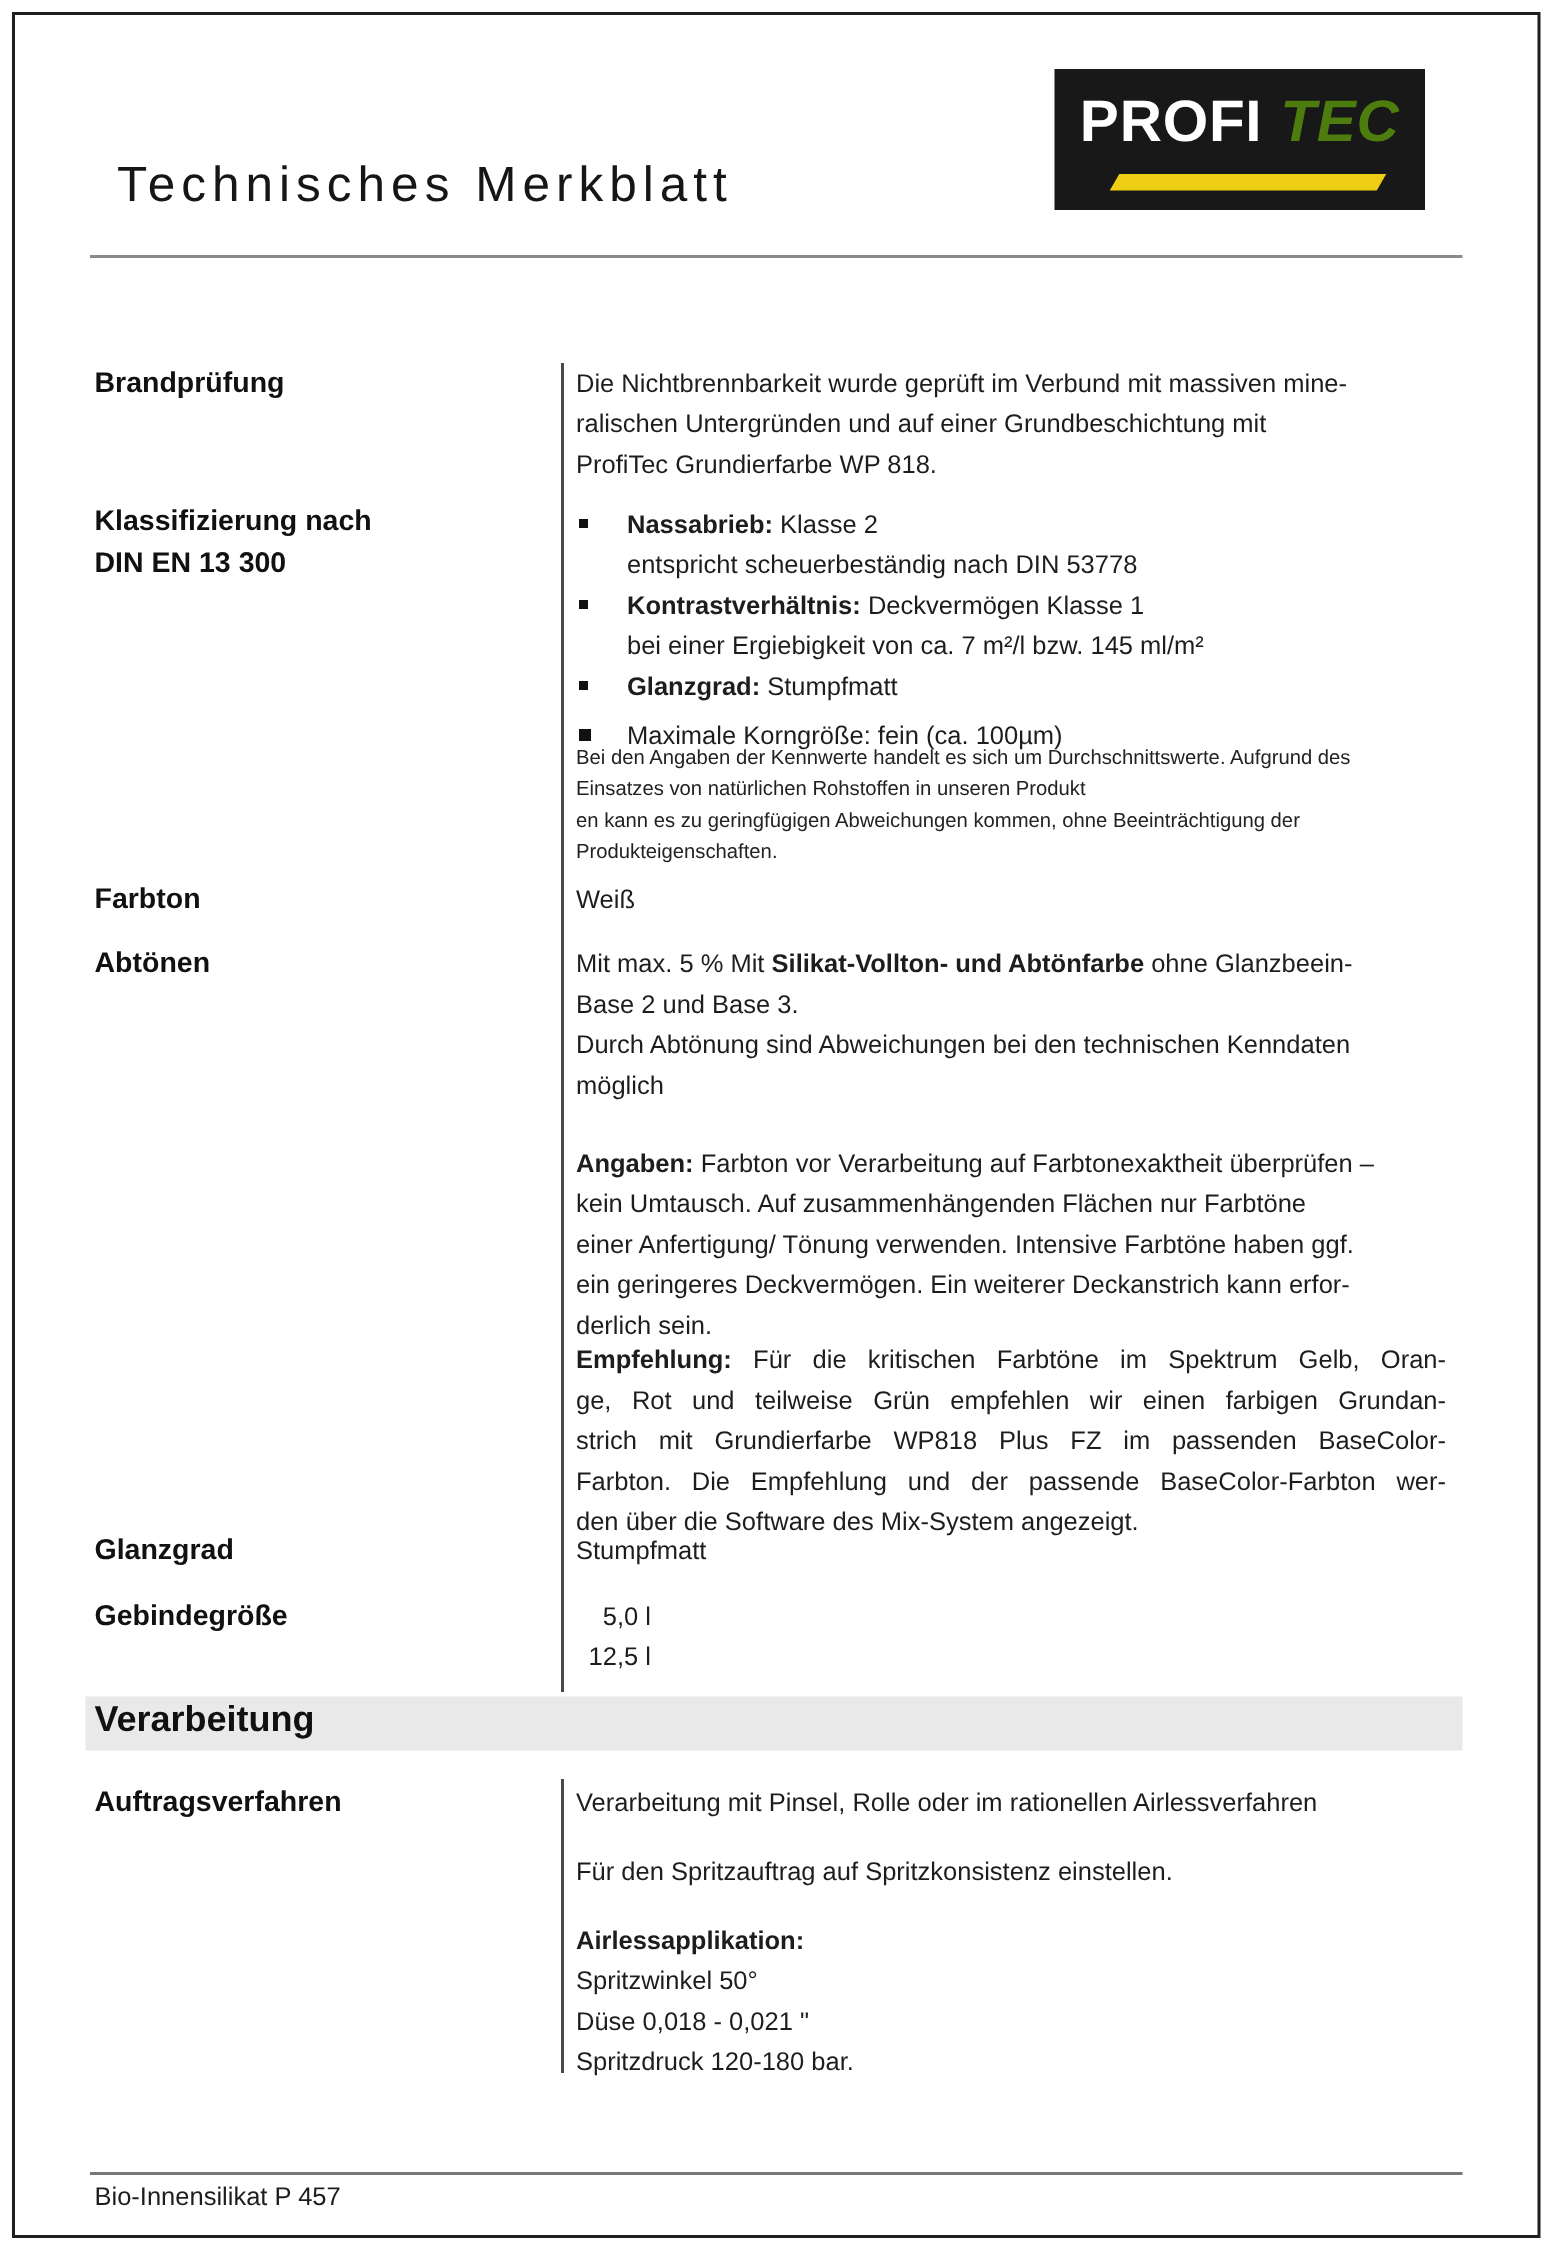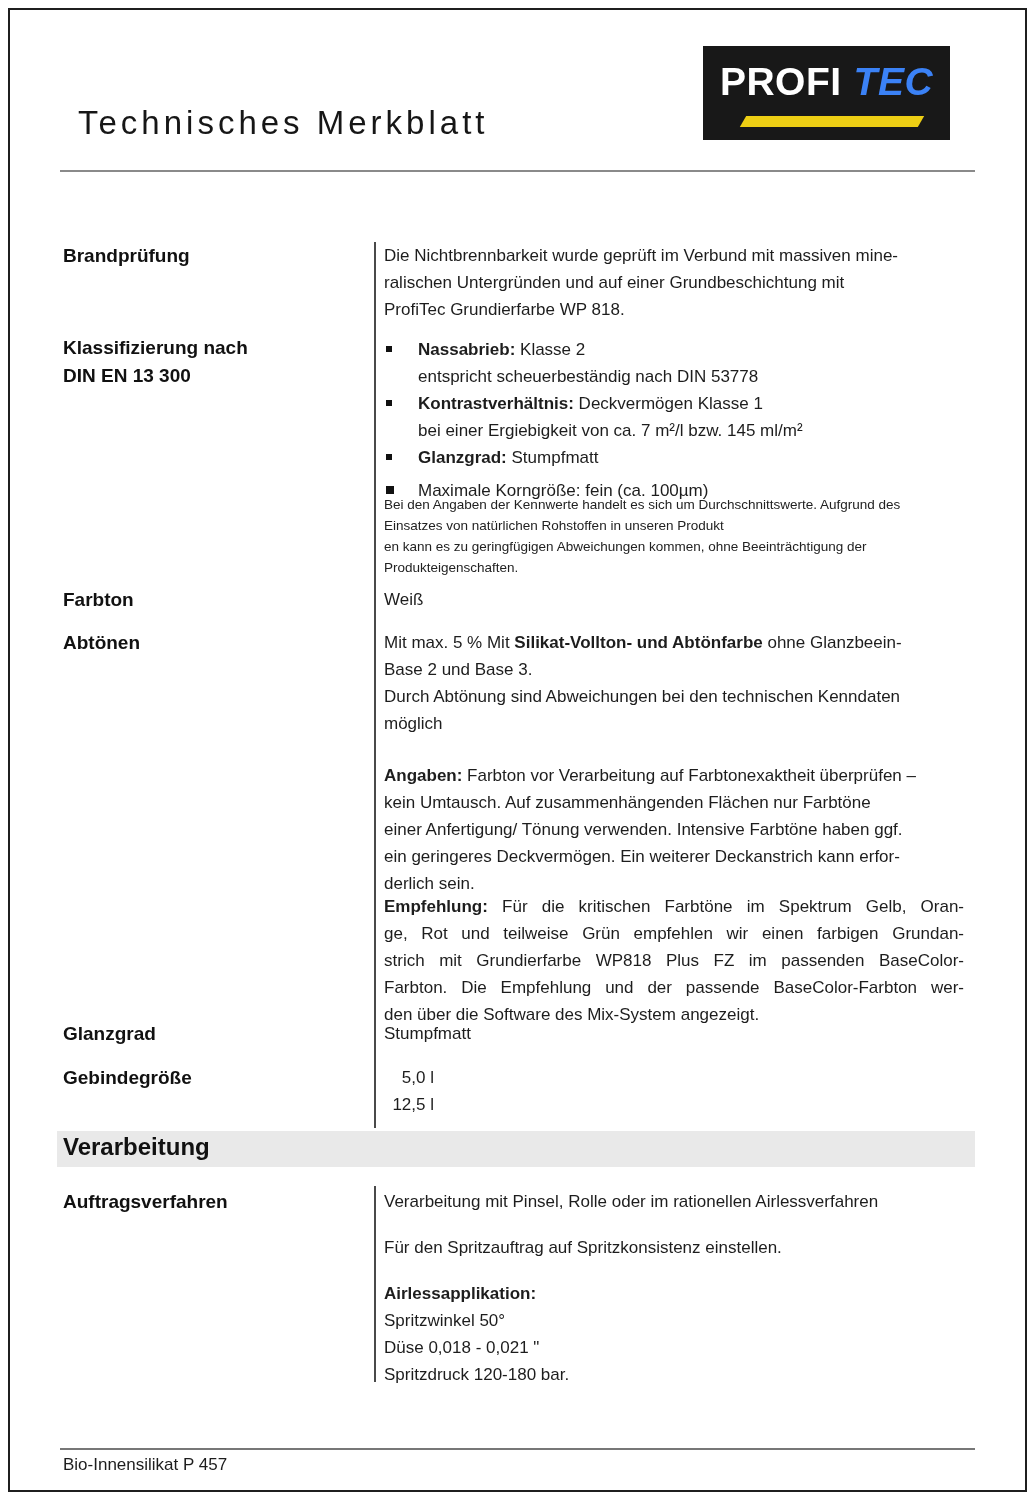--- a/index.html
+++ b/index.html
@@ -47,21 +47,21 @@
   .gap19{height:19px;}
 </style>
 </head>
 <body>
 
 <div class="page-border"></div>
 
 <div class="doc-title">Technisches Merkblatt</div>
 <div class="logo">
   <div class="logo-text">
-    <span class="logo-main">PROFI</span><span class="logo-accent" style="color:#3b82f6;margin-left:12px;">TEC</span>
+    <span class="logo-main">PROFI</span><span class="logo-accent" style="color:#4d7c0f;margin-left:12px;">TEC</span>
   </div>
   <div class="logo-bar" style="background:#edce14;"></div>
 </div>
 <div class="rule rule-header"></div>
 
 <div class="vline vline-1"></div>
 <div class="vline vline-2"></div>
 
 <div class="blk" style="top:242px;">
   <div class="lab">Brandprüfung</div>

